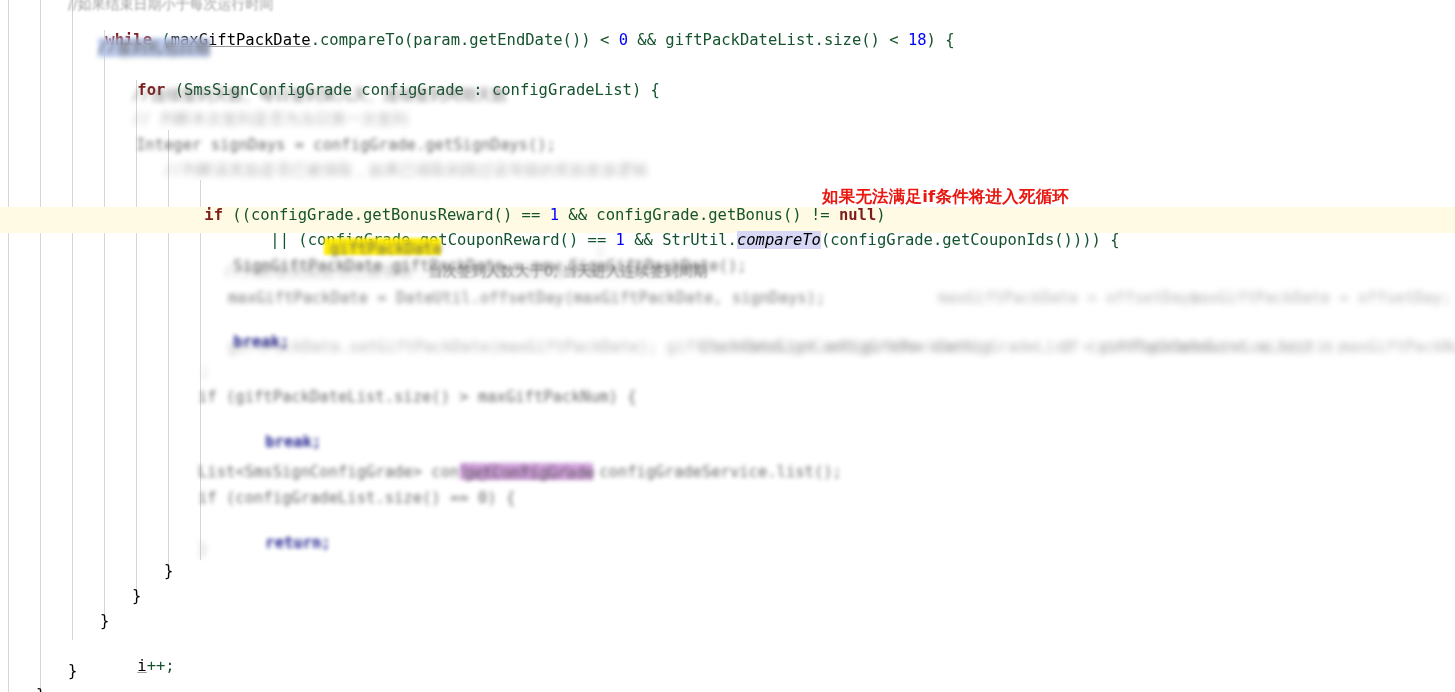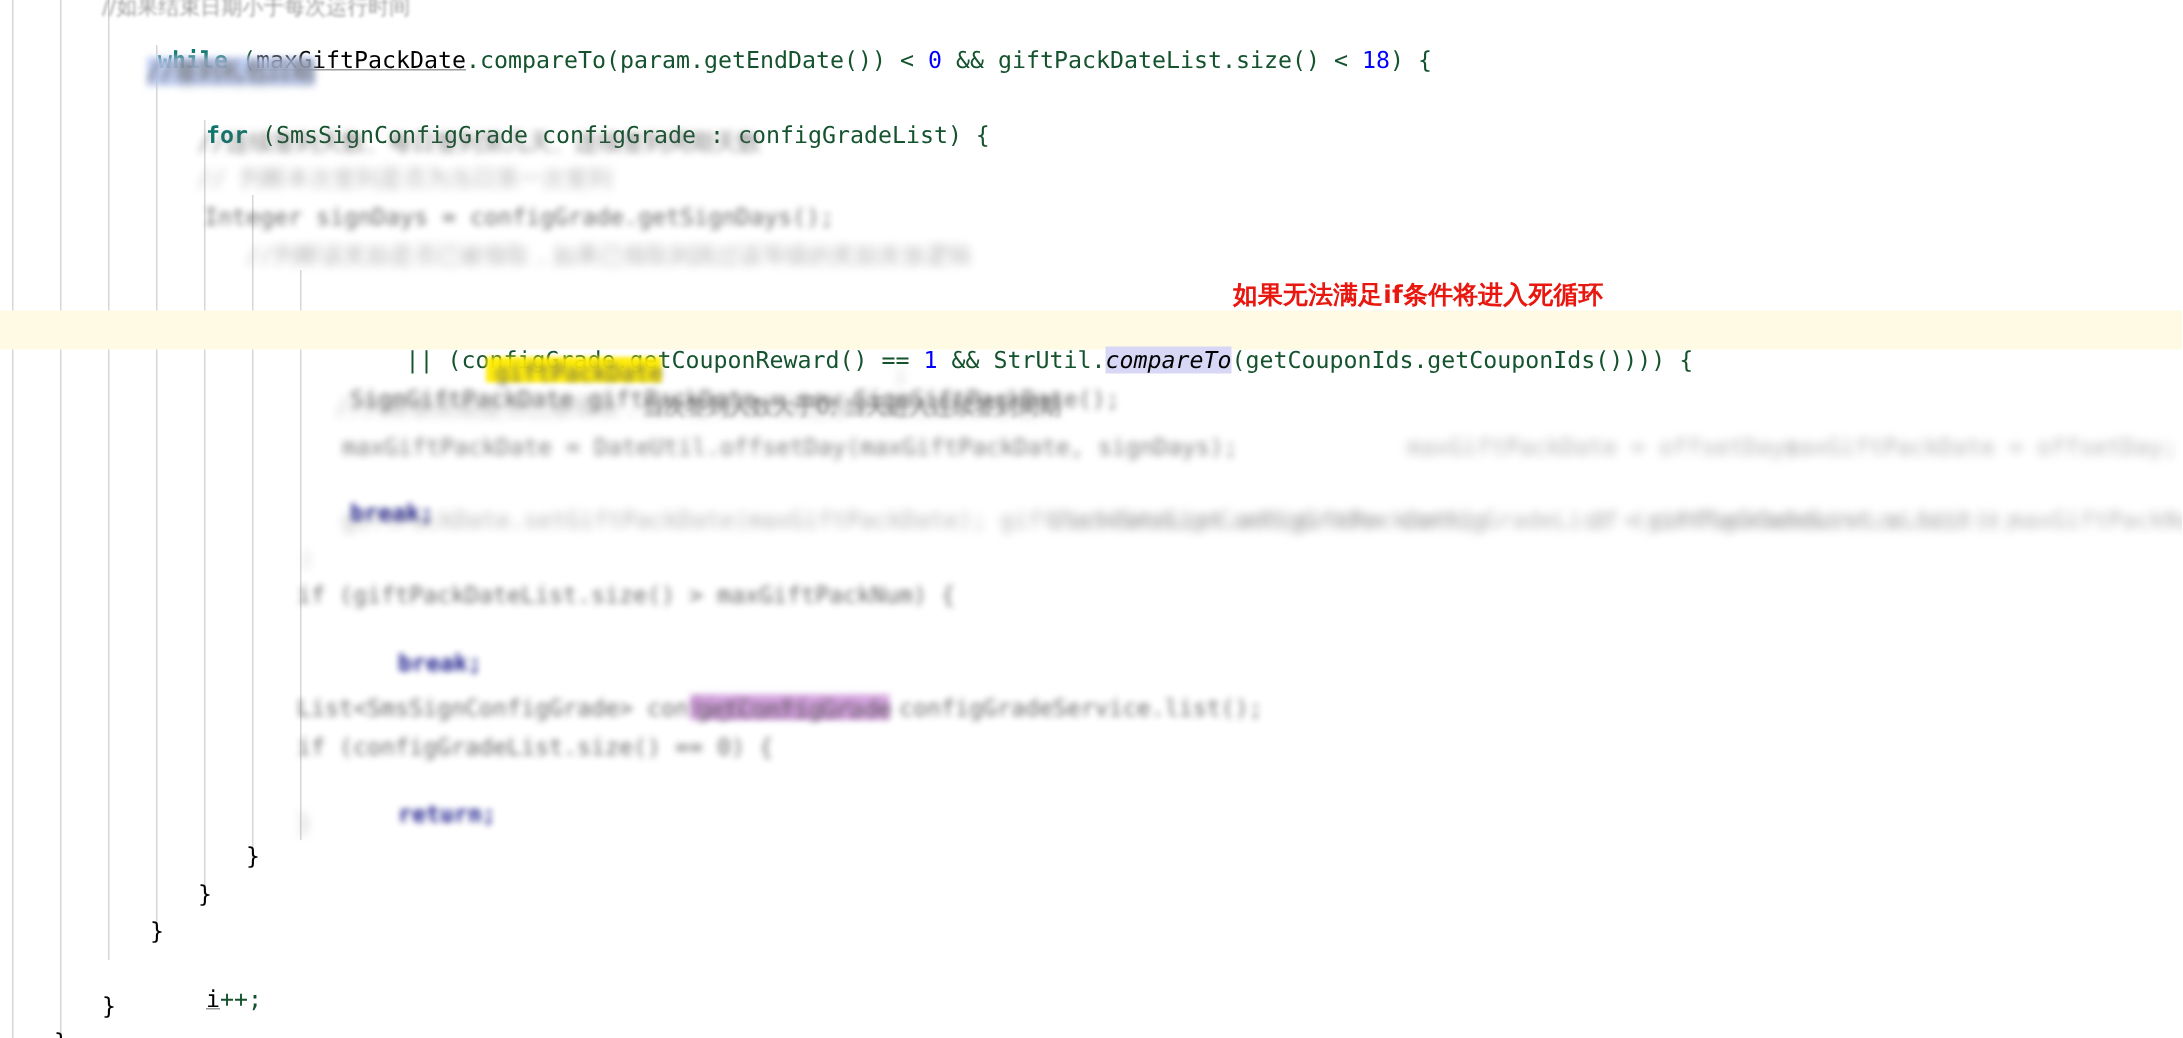--- a/index.html
+++ b/index.html
@@ -40,21 +40,21 @@
   .code-line {
     position: absolute;
     white-space: pre;
     font-family: "DejaVu Sans Mono", monospace;
     font-size: 15.5px;
     line-height: 19px;
     color: #000000;
     letter-spacing: 0px;
   }
 
-  .kw       { color: #0f766e; font-weight: bold; }
+  .kw       { color: #7f1d1d; font-weight: bold; }
   .num      { color: #0000ff; }
   .plain    { color: #14532d; }
   .field    { text-decoration: underline; text-decoration-color: #9a9a9a; }
   .static-m { font-style: italic; background: #d8d8f6; }
 
   
   .blur {
     position: absolute;
     white-space: pre;
     font-family: "DejaVu Sans Mono", monospace;
@@ -134,25 +134,28 @@
 
   <div class="code-line" style="left:100px; top:62px;">
     <span class="kw">for</span><span class="plain"> (SmsSignConfigGrade configGrade : configGradeList) {</span>
   </div>
 
   <div class="blur" style="left:132px; top:86px;">//连续签到天数、每日签到第几天、连续签到周期天数</div>
   <div class="blur soft" style="left:132px; top:110px;">// 判断本次签到是否为当日第一次签到</div>
   <div class="blur strong" style="left:136px; top:136px;">Integer signDays = configGrade.getSignDays();</div>
   <div class="blur soft" style="left:164px; top:161px;">//判断该奖励是否已被领取，如果已领取则跳过该等级的奖励发放逻辑</div>
 
+  <div class="code-line" style="left:167px; top:187px;">
+    <span class="kw">if</span><span class="plain"> ((configGrade.getBonusReward() == </span><span class="num">1</span><span class="plain"> &amp;&amp; configGrade.getBonus() != </span><span class="kw">null</span><span class="plain">)</span>
+  </div>
 
   <div class="annotation" style="left:822px; top:186px;">如果无法满足if条件将进入死循环</div>
 
   <div class="code-line" style="left:233px; top:212px;">
-    <span class="plain">|| (configGrade.getCouponReward() == </span><span class="num">1</span><span class="plain"> &amp;&amp; StrUtil.</span><span class="static-m">compareTo</span><span class="plain">(getCouponIds.getCouponIds()))) {</span>
+    <span class="plain">|| (configGrade.getCouponReward() == </span><span class="num">1</span><span class="plain"> &amp;&amp; StrUtil.</span><span class="static-m">compareTo</span><span class="plain">(configGrade.getCouponIds()))) {</span>
   </div>
 
   <div class="blur strong" style="left:196px; top:238px;">
     <span>SignGiftPackDate giftPackDate = new SignGiftPackDate();</span>
   </div>
   <div class="mark-yellow" style="position:absolute; left:324px; top:238px; width:117px; height:17px; filter:blur(1.4px); opacity:.95;"></div>
   <div class="blur strong" style="left:330px; top:240px;">giftPackDate</div>
   <div class="blur soft" style="left:596px; top:240px;">;</div>
 
   <div class="blur soft" style="left:224px; top:262px;">//判断该奖励是否已被领取，如果已领取则跳过该等级的奖励发放逻辑</div>

